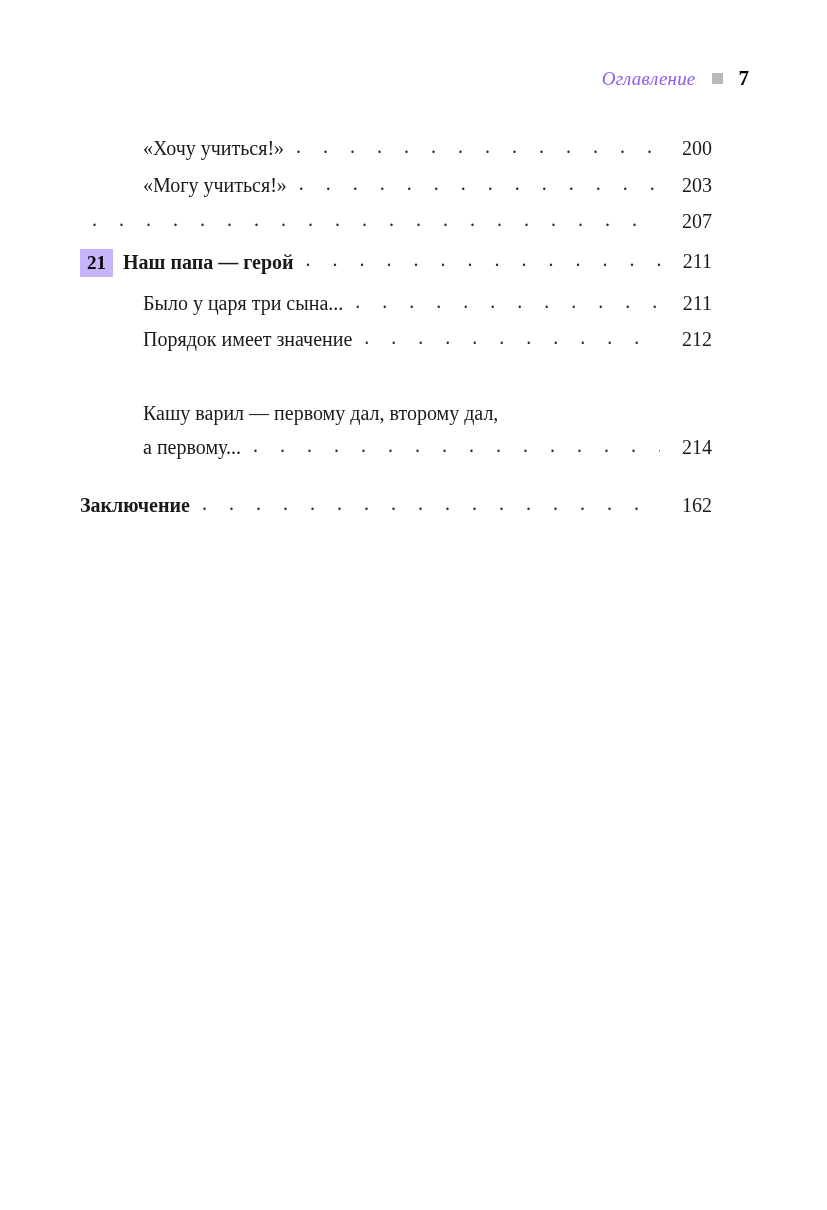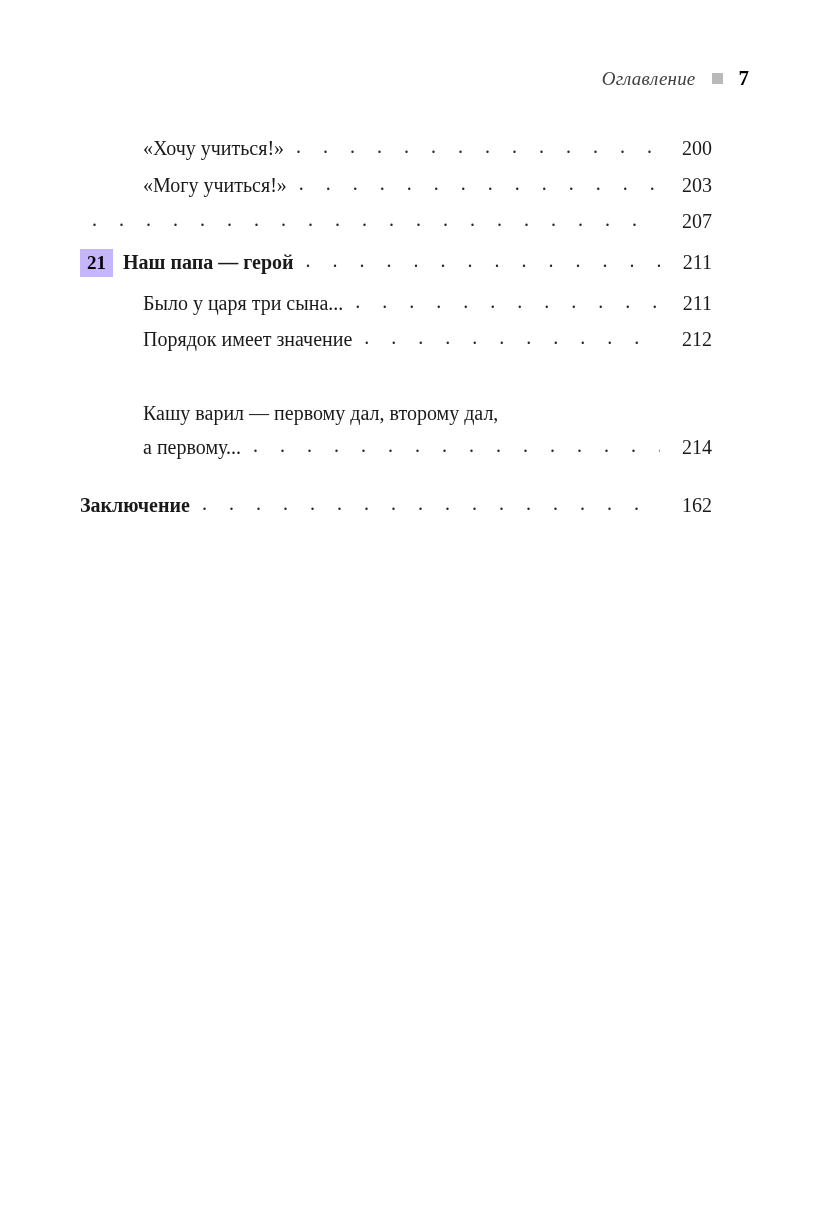--- a/index.html
+++ b/index.html
@@ -26,21 +26,21 @@
     position: absolute;
     top: 66px;
     right: 78px;
     display: flex;
     align-items: center;
     gap: 14px;
   }
   .running-head .rh-title {
     font-style: italic;
     font-size: 19px;
-    color: #404040;
+    color: #8b5cf6;
     letter-spacing: 0.2px;
   }
   .running-head .rh-square {
     display: inline-block;
     width: 11px;
     height: 11px;
     background: #b9b9b9;
     margin: 0 2px;
   }
   .running-head .rh-page {
@@ -53,21 +53,21 @@
   
   .toc {
     position: absolute;
     top: 136px;
     left: 80px;
     width: 632px;
   }
 
   .toc-row {
     display: flex;
-    align-items: center;
+    align-items: flex-start;
     width: 100%;
     margin-bottom: 11px;
     font-size: 20px;
     line-height: 1.28;
   }
   .toc-row.indent .label-wrap {
     padding-left: 63px;
   }
 
   .label-wrap {

